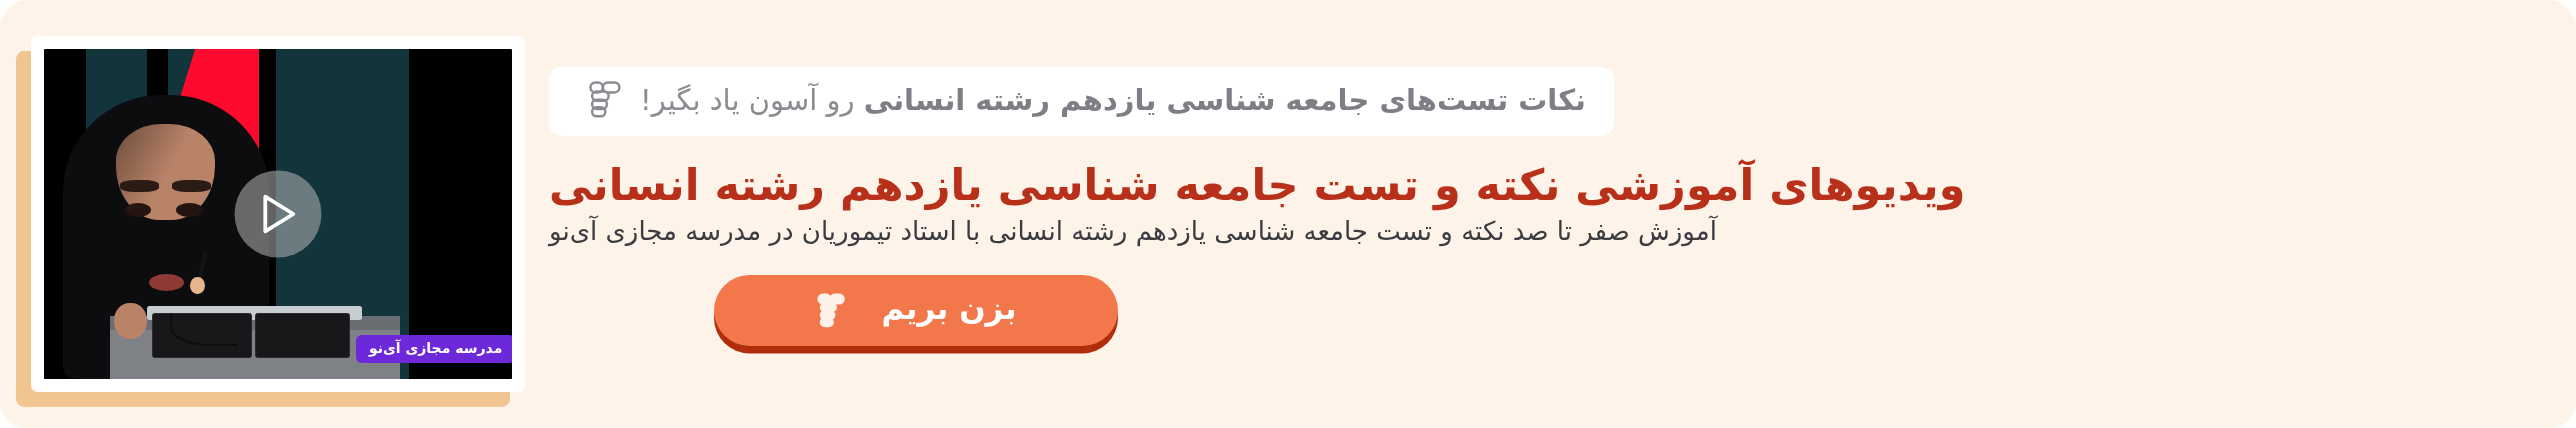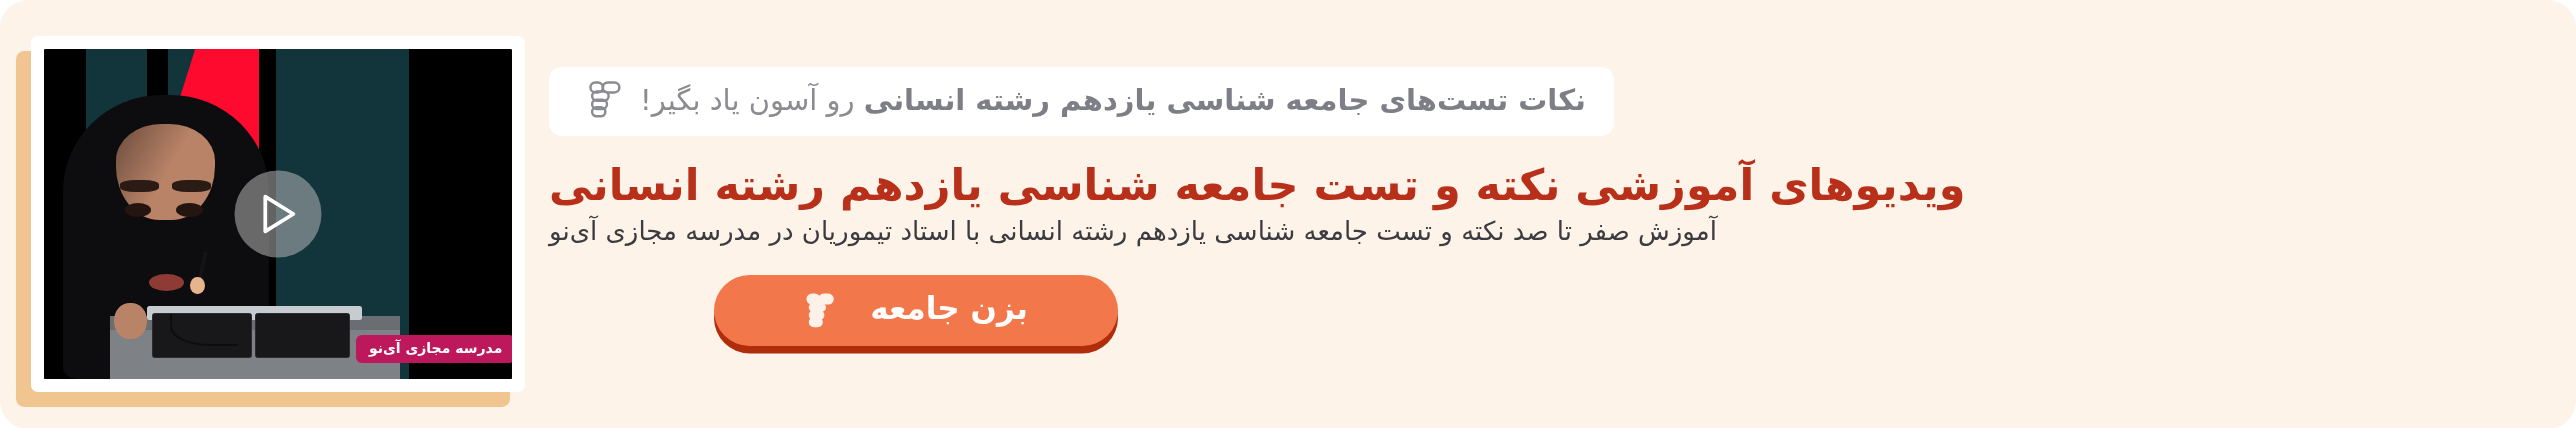--- a/index.html
+++ b/index.html
@@ -121,21 +121,21 @@
     transform:translate(-50%,-50%);
     width:87px;height:87px;border-radius:50%;
     background:rgba(190,190,190,.52);
     display:flex;align-items:center;justify-content:center;
     cursor:pointer;
   }
   #play-button svg{display:block;}
   
   #video-watermark{
     position:absolute;bottom:16.5px;right:-3.3px;
-    background:#be185d;
+    background:#6d28d9;
     color:#ffffff;
     font-size:14px;font-weight:bold;
     padding:5.8px 13px 7.4px 13px;
     border-radius:5.8px;
     white-space:nowrap;
     line-height:1;
   }
 
   
   #content{
@@ -271,21 +271,21 @@
         </svg>
       </span>
     </div>
 
     <h1 id="headline">ویدیوهای آموزشی نکته و تست جامعه شناسی یازدهم رشته انسانی</h1>
 
     <p id="subtitle">آموزش صفر تا صد نکته و تست جامعه شناسی یازدهم رشته انسانی با استاد تیموریان در مدرسه مجازی آی‌نو</p>
 
     <div id="cta-row">
       <button id="cta-button">
-        <span id="cta-label">بزن جامعه</span>
+        <span id="cta-label">بزن بریم</span>
         <span id="cta-icon">
           <svg width="33" height="36" viewBox="0 0 42 46" aria-hidden="true">
             <g fill="#fdf1ea" stroke="#fdf1ea" stroke-width="2" stroke-linejoin="round">
               <rect x="4" y="3" width="16" height="12" rx="6"></rect>
               <rect x="19" y="3" width="18" height="12" rx="6"></rect>
               <rect x="7" y="14" width="20" height="11" rx="5.5"></rect>
               <rect x="7" y="24" width="18" height="11" rx="5.5"></rect>
               <rect x="7" y="33" width="16" height="11" rx="5.5"></rect>
             </g>
           </svg>

